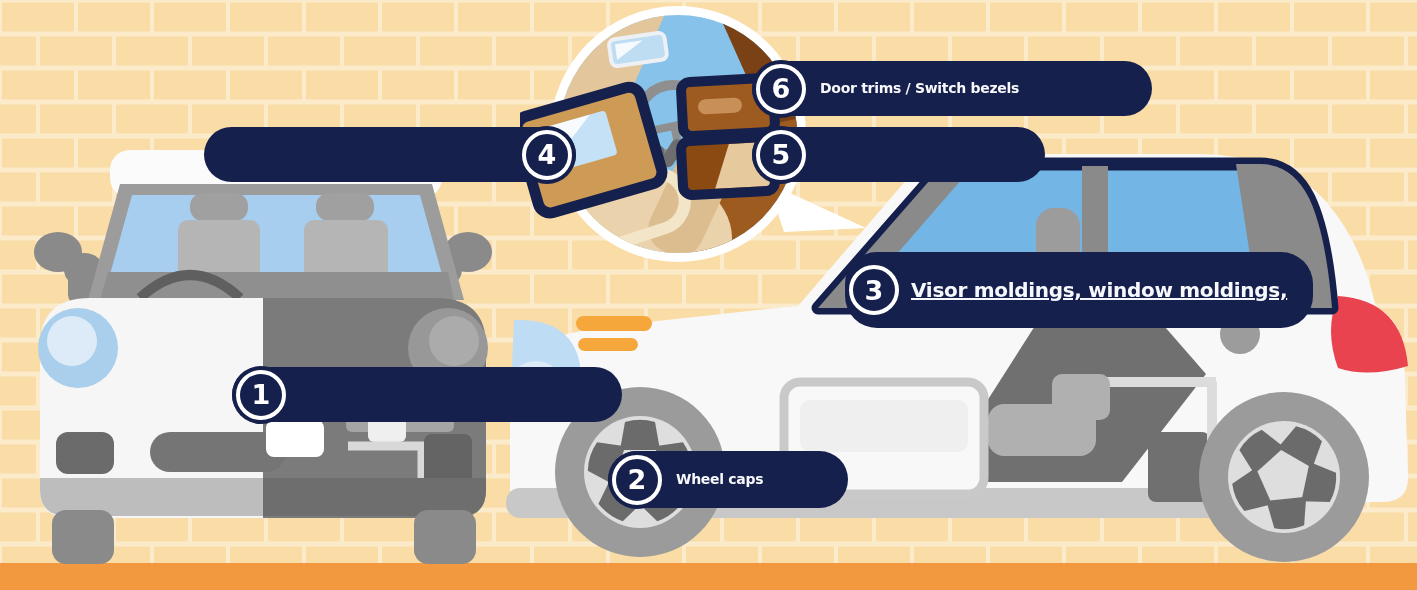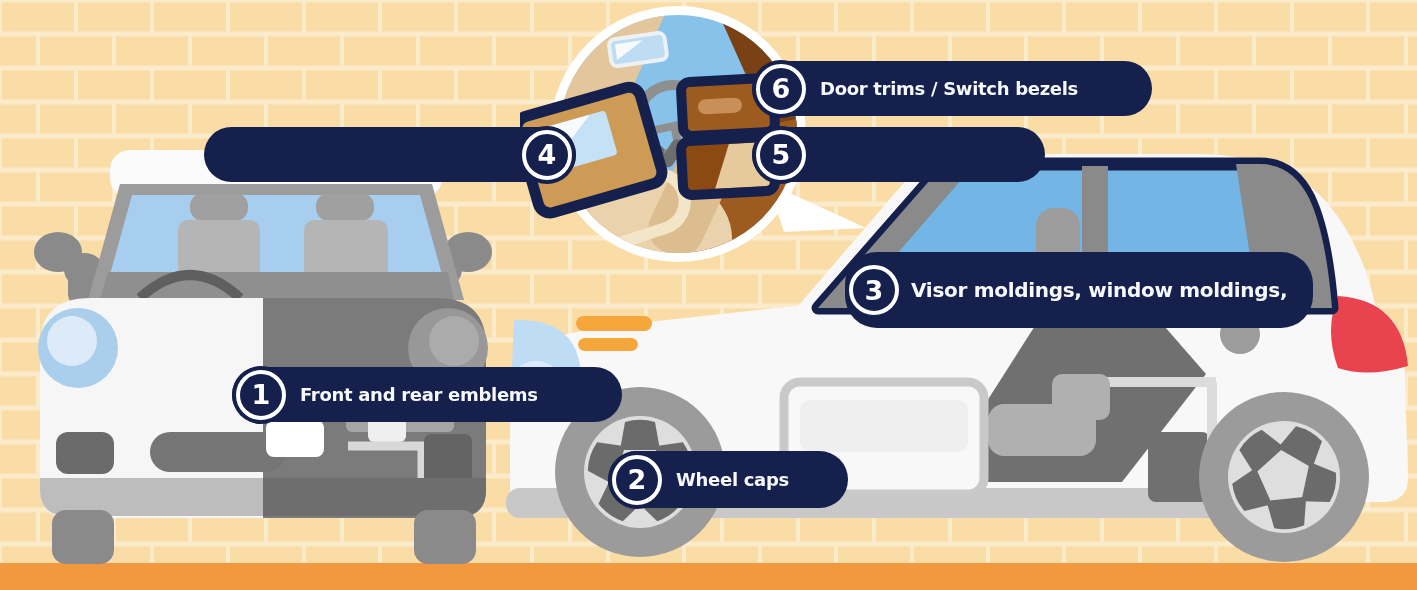--- a/index.html
+++ b/index.html
@@ -17,22 +17,22 @@
   }
   .pill--rev{flex-direction:row-reverse;padding:0 6px 0 30px;}
   .badge{
     flex:0 0 auto;width:42px;height:42px;border-radius:50%;
     background:#15204D;border:4px solid #FFFFFF;
     box-shadow:0 0 0 4px #15204D;
     display:flex;align-items:center;justify-content:center;
     font-size:27px;font-weight:700;color:#FFFFFF;margin-left:-2px;
   }
   .pill--rev .badge{margin-left:0;margin-right:-2px;}
-  .pill-label{font-size:18px;letter-spacing:-0.3px;line-height:1.1;}
-  .pill--tall .pill-label{font-size:20px;white-space:normal;}
+  .pill-label{font-size:14px;letter-spacing:-0.3px;line-height:1.1;}
+  .pill--tall .pill-label{font-size:20px;white-space:normal;text-decoration:underline;}
   .pill--tall .pill-label span{display:block;}
 </style>
 </head>
 <body>
 
 <div id="stage">
 
   <svg class="abs" style="left:0;top:0" width="1417" height="590">
     <defs>
       <pattern id="brick" width="76" height="68" patternUnits="userSpaceOnUse">
@@ -209,21 +209,20 @@
     </g>
     <g transform="translate(208,160) rotate(-3)">
       <rect x="-46" y="-27" width="92" height="54" rx="9" fill="#8A4A12"></rect>
       <polygon points="2,-22 41,-22 41,22 -14,22" fill="#E6CA9E"></polygon>
       <rect x="-46" y="-27" width="92" height="54" rx="9" fill="none" stroke="#15204D" stroke-width="10"></rect>
     </g>
   </svg>
 
   <div class="pill" style="left:232px;top:367px;height:55px;min-width:390px">
     <span class="badge">1</span>
-    <span class="pill-label">Front and rear emblems</span>
   </div>
 
   <div class="pill" style="left:608px;top:451px;height:57px;min-width:240px">
     <span class="badge">2</span>
     <span class="pill-label">Wheel caps</span>
   </div>
 
   <div class="pill pill--tall" style="left:845px;top:252px;height:76px;min-width:467px;gap:12px">
     <span class="badge">3</span>
     <span class="pill-label">

